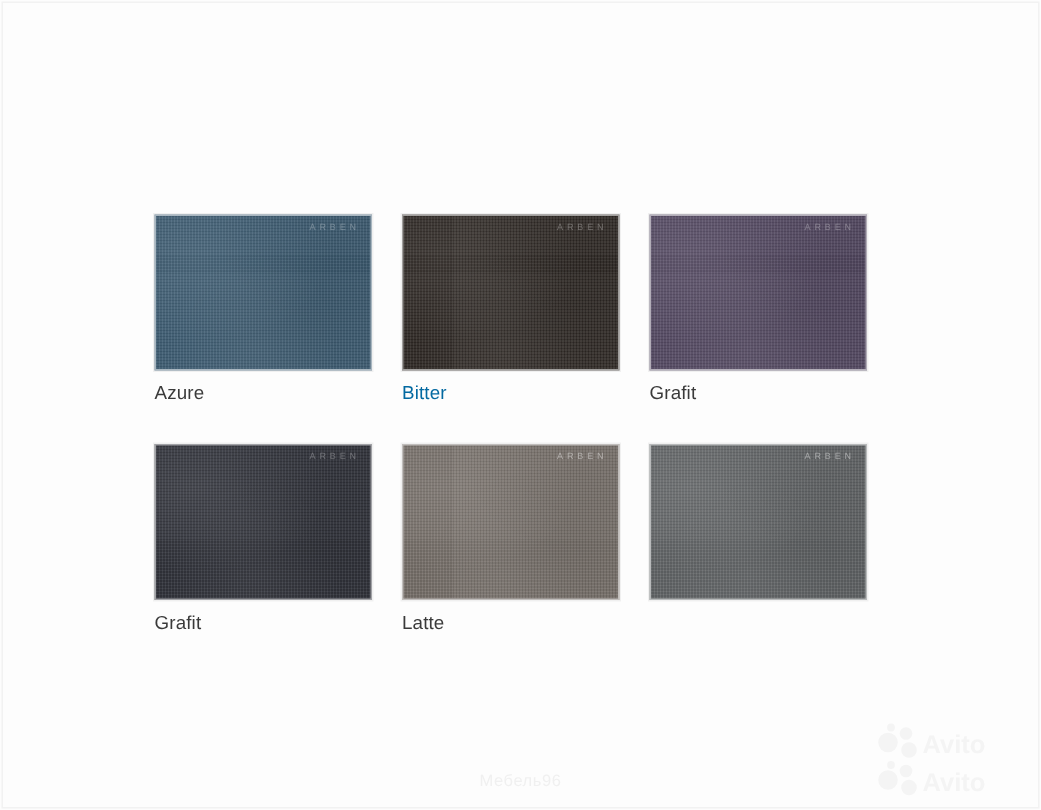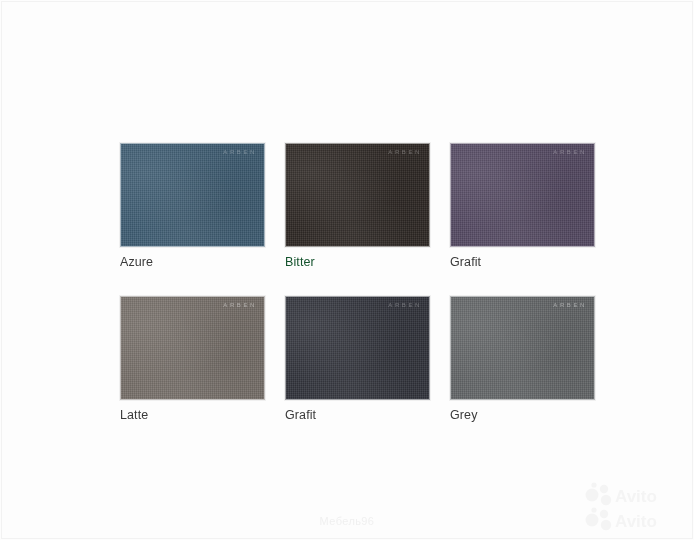--- a/index.html
+++ b/index.html
@@ -30,21 +30,21 @@
     top: 1px;
     right: 1px;
     bottom: 1px;
     border: 1px solid #f2f2f2;
     pointer-events: none;
   }
 
   
   .swatch-grid {
     position: absolute;
-    left: 120px;
+    left: 103px;
     top: 143px;
     width: 486px;
     display: grid;
     grid-template-columns: 145px 145px 145px;
     column-gap: 20px;
     row-gap: 26px;
   }
 
   .swatch-cell {
     width: 145px;
@@ -154,49 +154,48 @@
       <div class="swatch-chip" id="chip-0" style="background-color: rgb(62, 93, 115);">
         <span class="chip-brand">ARBEN</span>
       </div>
       <div class="swatch-label" style="color: rgb(58, 58, 58);">Azure</div>
     </div>
 
     <div class="swatch-cell">
       <div class="swatch-chip" id="chip-1" style="background-color: rgb(46, 40, 36);">
         <span class="chip-brand">ARBEN</span>
       </div>
-      <div class="swatch-label" style="color: #14532d;">Bitter</div>
+      <div class="swatch-label" style="color: #0369a1;">Bitter</div>
     </div>
 
     <div class="swatch-cell">
       <div class="swatch-chip" id="chip-2" style="background-color: rgb(85, 74, 99);">
         <span class="chip-brand">ARBEN</span>
       </div>
       <div class="swatch-label" style="color: rgb(58, 58, 58);">Grafit</div>
     </div>
 
     <div class="swatch-cell">
+      <div class="swatch-chip" id="chip-4" style="background-color: rgb(50, 52, 60);">
+        <span class="chip-brand">ARBEN</span>
+      </div>
+      <div class="swatch-label" style="color: rgb(58, 58, 58);">Grafit</div>
+    </div>
+
+    <div class="swatch-cell">
       <div class="swatch-chip light-chip" id="chip-3" style="background-color: rgb(119, 112, 106);">
         <span class="chip-brand">ARBEN</span>
       </div>
       <div class="swatch-label" style="color: rgb(58, 58, 58);">Latte</div>
     </div>
 
     <div class="swatch-cell">
-      <div class="swatch-chip" id="chip-4" style="background-color: rgb(50, 52, 60);">
-        <span class="chip-brand">ARBEN</span>
-      </div>
-      <div class="swatch-label" style="color: rgb(58, 58, 58);">Grafit</div>
-    </div>
-
-    <div class="swatch-cell">
       <div class="swatch-chip light-chip" id="chip-5" style="background-color: rgb(99, 102, 104);">
         <span class="chip-brand">ARBEN</span>
       </div>
-      <div class="swatch-label" style="color: rgb(58, 58, 58);">Grey</div>
     </div>
 
   </div>
 
   <div class="shop-watermark">Мебель96</div>
 
   <div class="avito-watermark">
     <svg width="104" height="52" viewBox="0 0 104 52" aria-hidden="true">
       <g fill="#f4f4f4">
 

